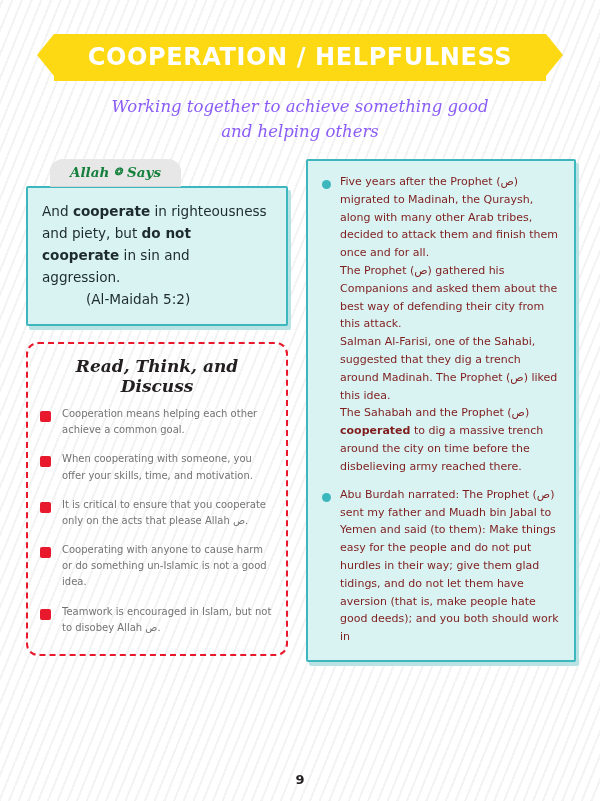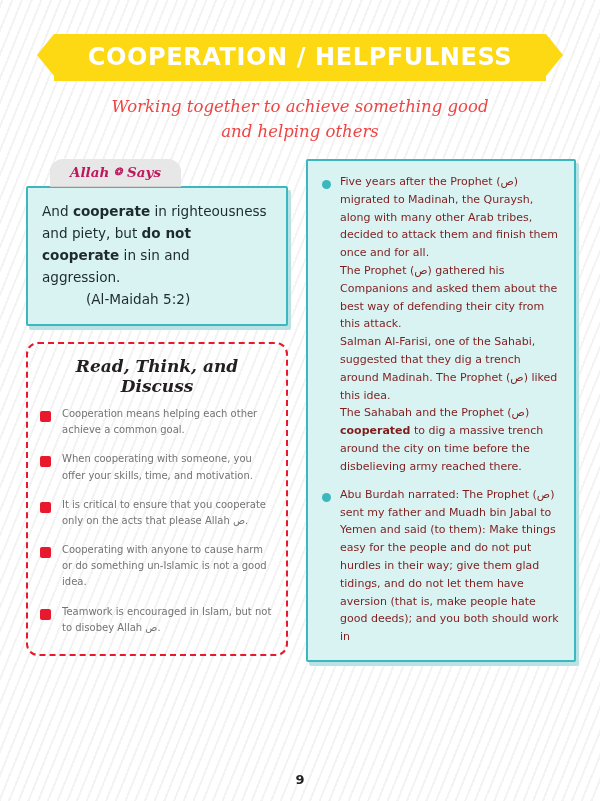--- a/index.html
+++ b/index.html
@@ -72,21 +72,21 @@
   .banner:after {
     right: -17px;
     border-left: 17px solid #fcd913;
   }
 
   .subtitle {
     text-align: center;
     font-family: "DejaVu Serif", serif;
     font-style: italic;
     font-size: 16.5px;
-    color: #ef4444;
+    color: #8b5cf6;
     line-height: 1.5;
     margin: 14px auto 0 auto;
     width: 430px;
   }
 
   
   .columns {
     display: flex;
     gap: 18px;
     margin-top: 14px;
@@ -98,21 +98,21 @@
   }
   .col-right {
     width: 270px;
     flex: 0 0 270px;
   }
 
   
   .tab-label {
     display: inline-block;
     background: #e7e7e7;
-    color: #be185d;
+    color: #15803d;
     font-family: "DejaVu Serif", serif;
     font-style: italic;
     font-weight: bold;
     font-size: 13.5px;
     padding: 5px 20px 6px 20px;
     border-radius: 13px 13px 0 0;
     margin-left: 24px;
     position: relative;
     z-index: 2;
     box-shadow: 0 1px 0 #d2d2d2;

